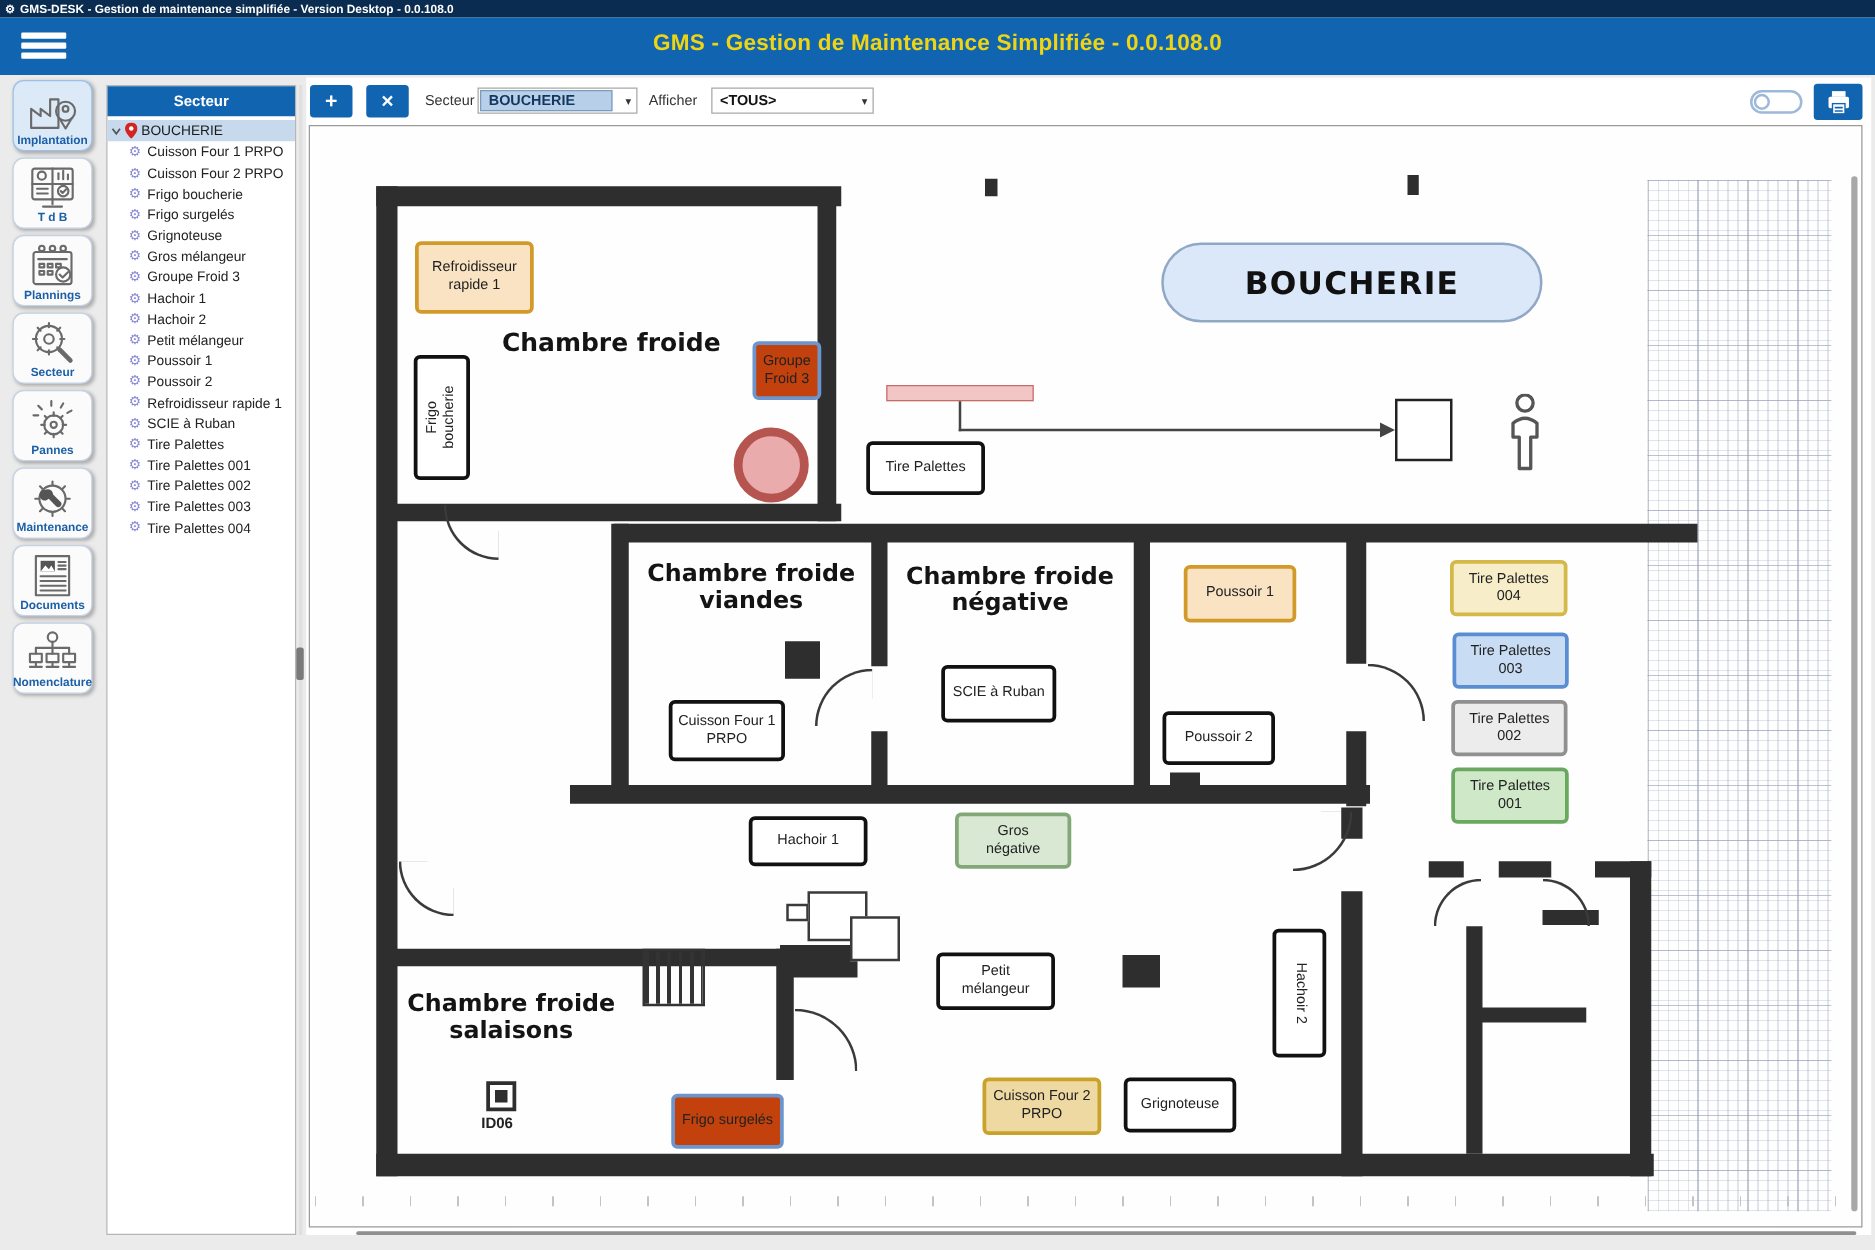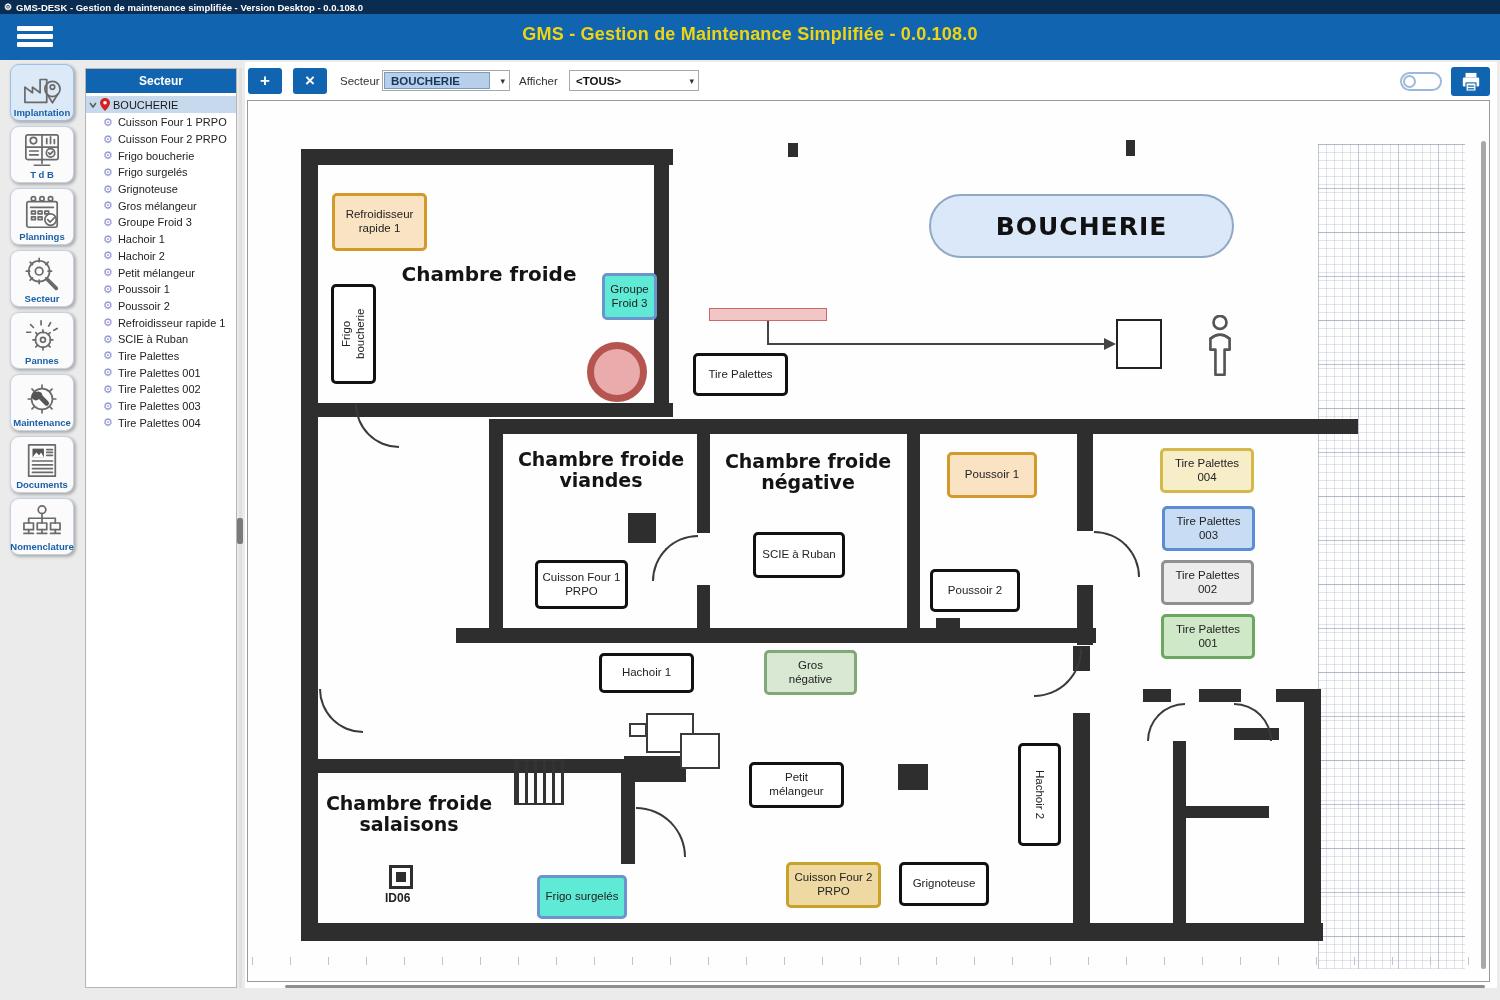--- a/index.html
+++ b/index.html
@@ -75,21 +75,21 @@
     border:1px solid #9a9a9a; background:#fefefe; overflow:hidden; }
   .wall { position:absolute; background:#2e2e2e; }
   .outline-box { position:absolute; background:#fff; border:2px solid #3a3a3a; }
   .arc { position:absolute; border:0 solid #3a3a3a; }
   .tag { position:absolute; display:flex; align-items:center; justify-content:center;
     text-align:center; font-size:11.5px; line-height:1.18; color:#222; background:#fff;
     border:3px solid #111; border-radius:5px; padding:2px; white-space:pre-line; cursor:pointer; }
   .tag-orange { border-color:#d19a2a; background:#fae3c3; }
   .tag-gold { border-color:#c9a22a; background:#eed9a2; }
   .tag-goldlight { border-color:#d4b84a; background:#f8edc9; }
-  .tag-blue { border-color:#6b95cc; background:#5eead4; }
+  .tag-blue { border-color:#6b95cc; background:#c2410c; }
   .tag-bluelight { border-color:#5b8dd2; background:#c8dcf4; }
   .tag-green { border-color:#82a878; background:#d9e8d2; }
   .tag-greenlight { border-color:#6aa860; background:#cfe8c8; }
   .tag-gray { border-color:#909090; background:#ececec; }
   .tag-black { border-color:#111; background:#fff; }
   .vert-up { writing-mode:vertical-rl; transform:rotate(180deg); }
   .vert-down { writing-mode:vertical-rl; }
   .room-label { position:absolute; transform:translateX(-50%); font-weight:bold;
     color:#141414; text-align:center; line-height:1.12; white-space:pre-line;
     font-family:"DejaVu Sans", sans-serif; }

